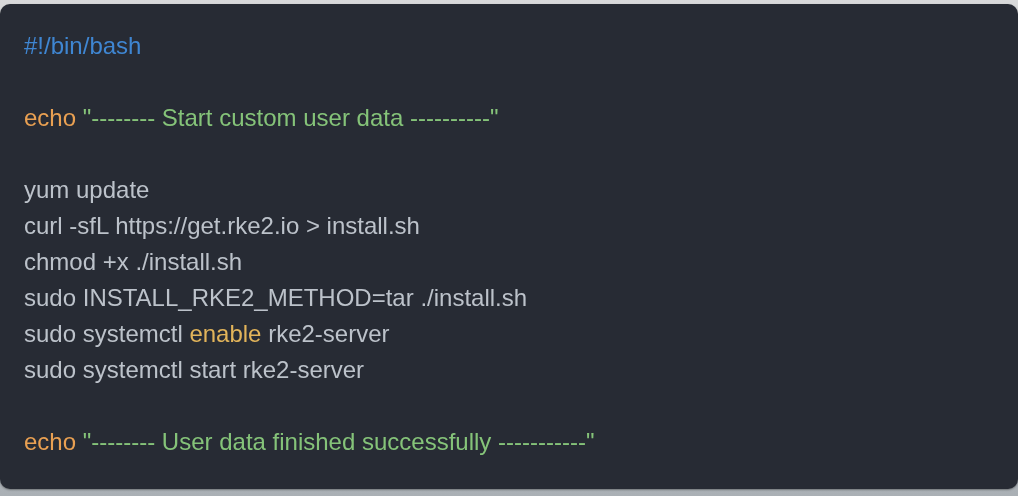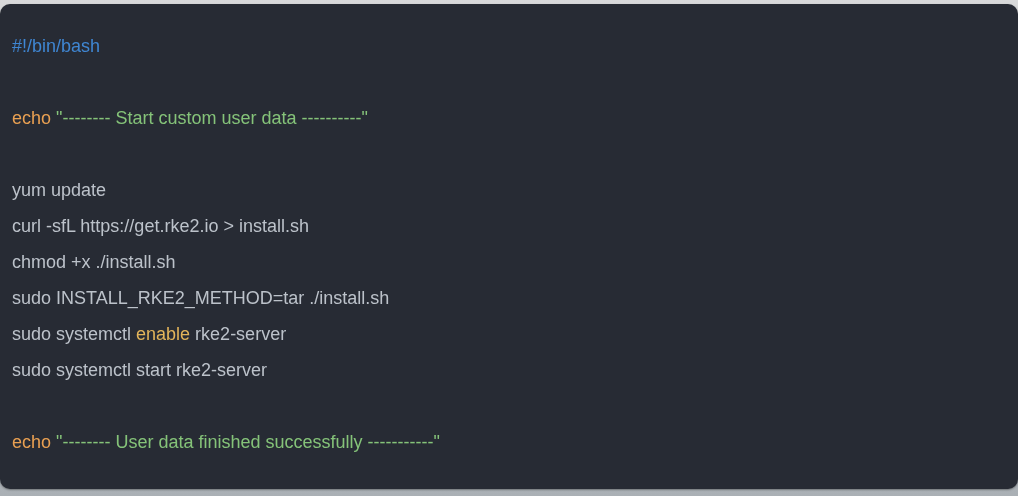--- a/index.html
+++ b/index.html
@@ -22,22 +22,22 @@
     top: 4px;
     left: 0px;
     right: 0px;
     bottom: 7px;
     background: #272b34;
     border-radius: 10px;
     box-shadow: 0 1px 2px rgba(0,0,0,0.35);
     overflow: hidden;
   }
   .code-block {
-    padding: 24px 18px 0 12px;
-    font-size: 18px;
+    padding: 24px 18px 0 24px;
+    font-size: 24px;
     line-height: 36px;
     white-space: pre;
     color: #bcc2ca;
   }
   .code-line {
     height: 36px;
   }
   .tok { font-family: "Liberation Sans", sans-serif; }
 </style>
 </head>

